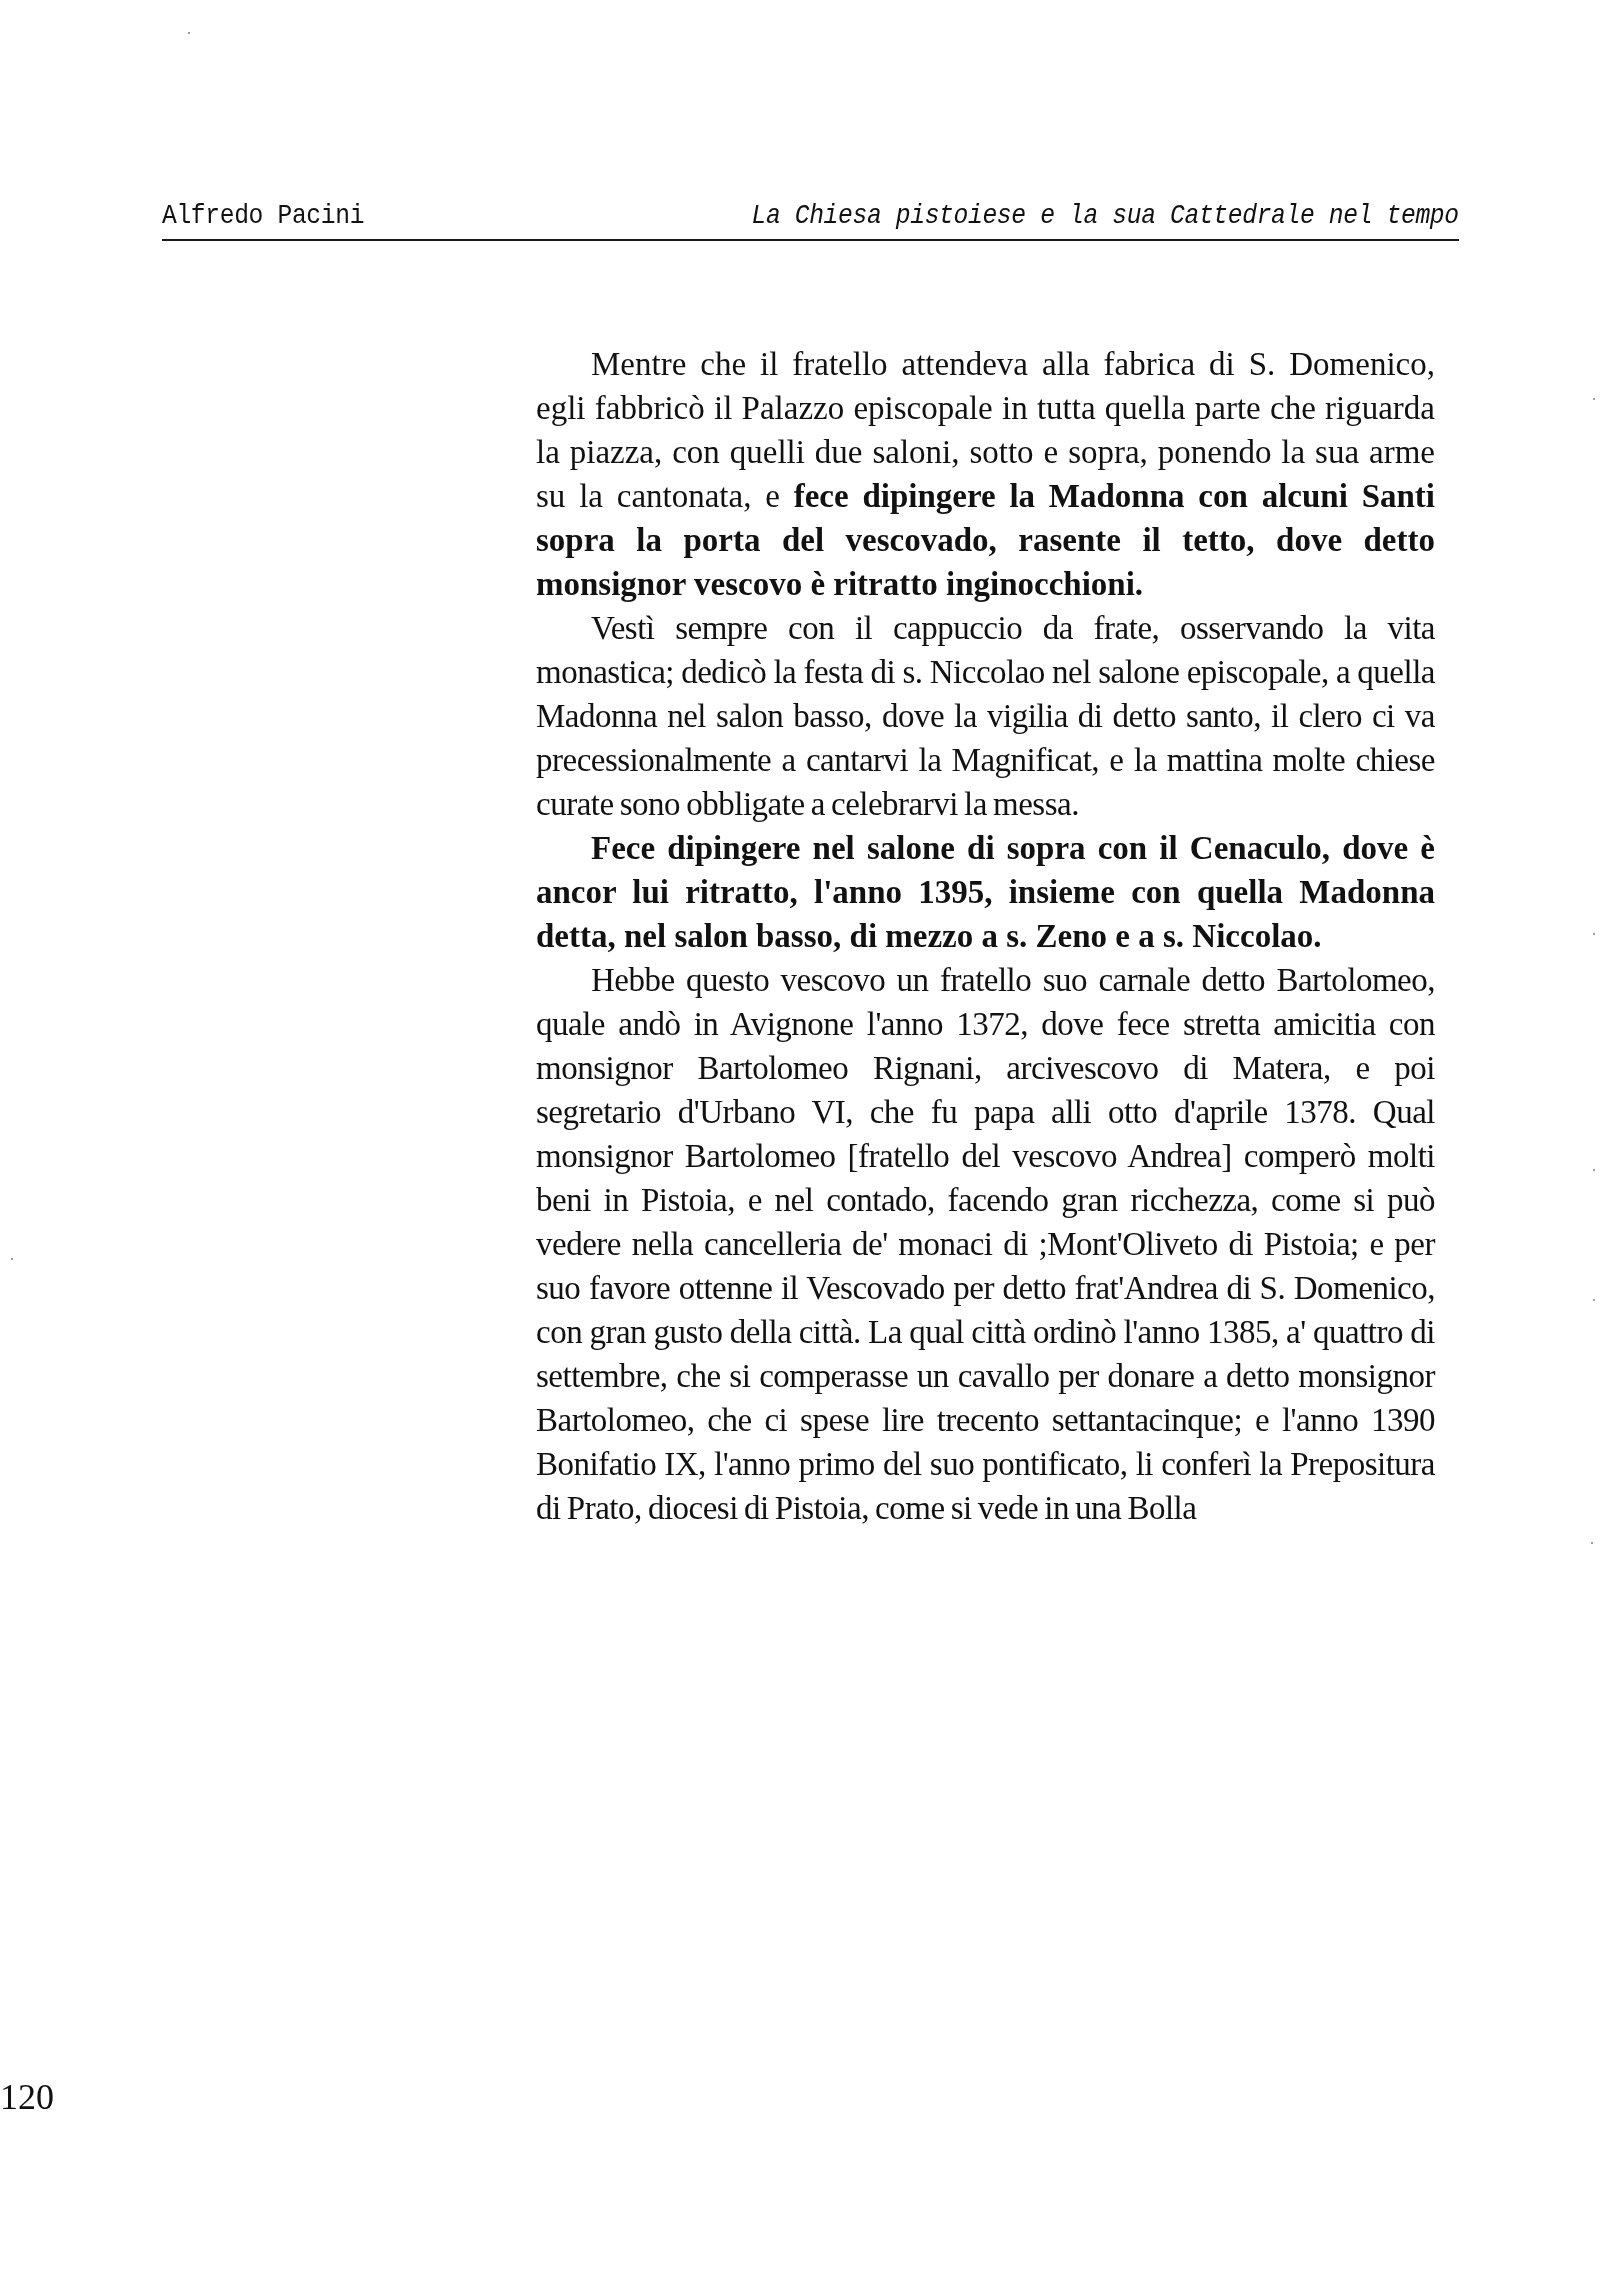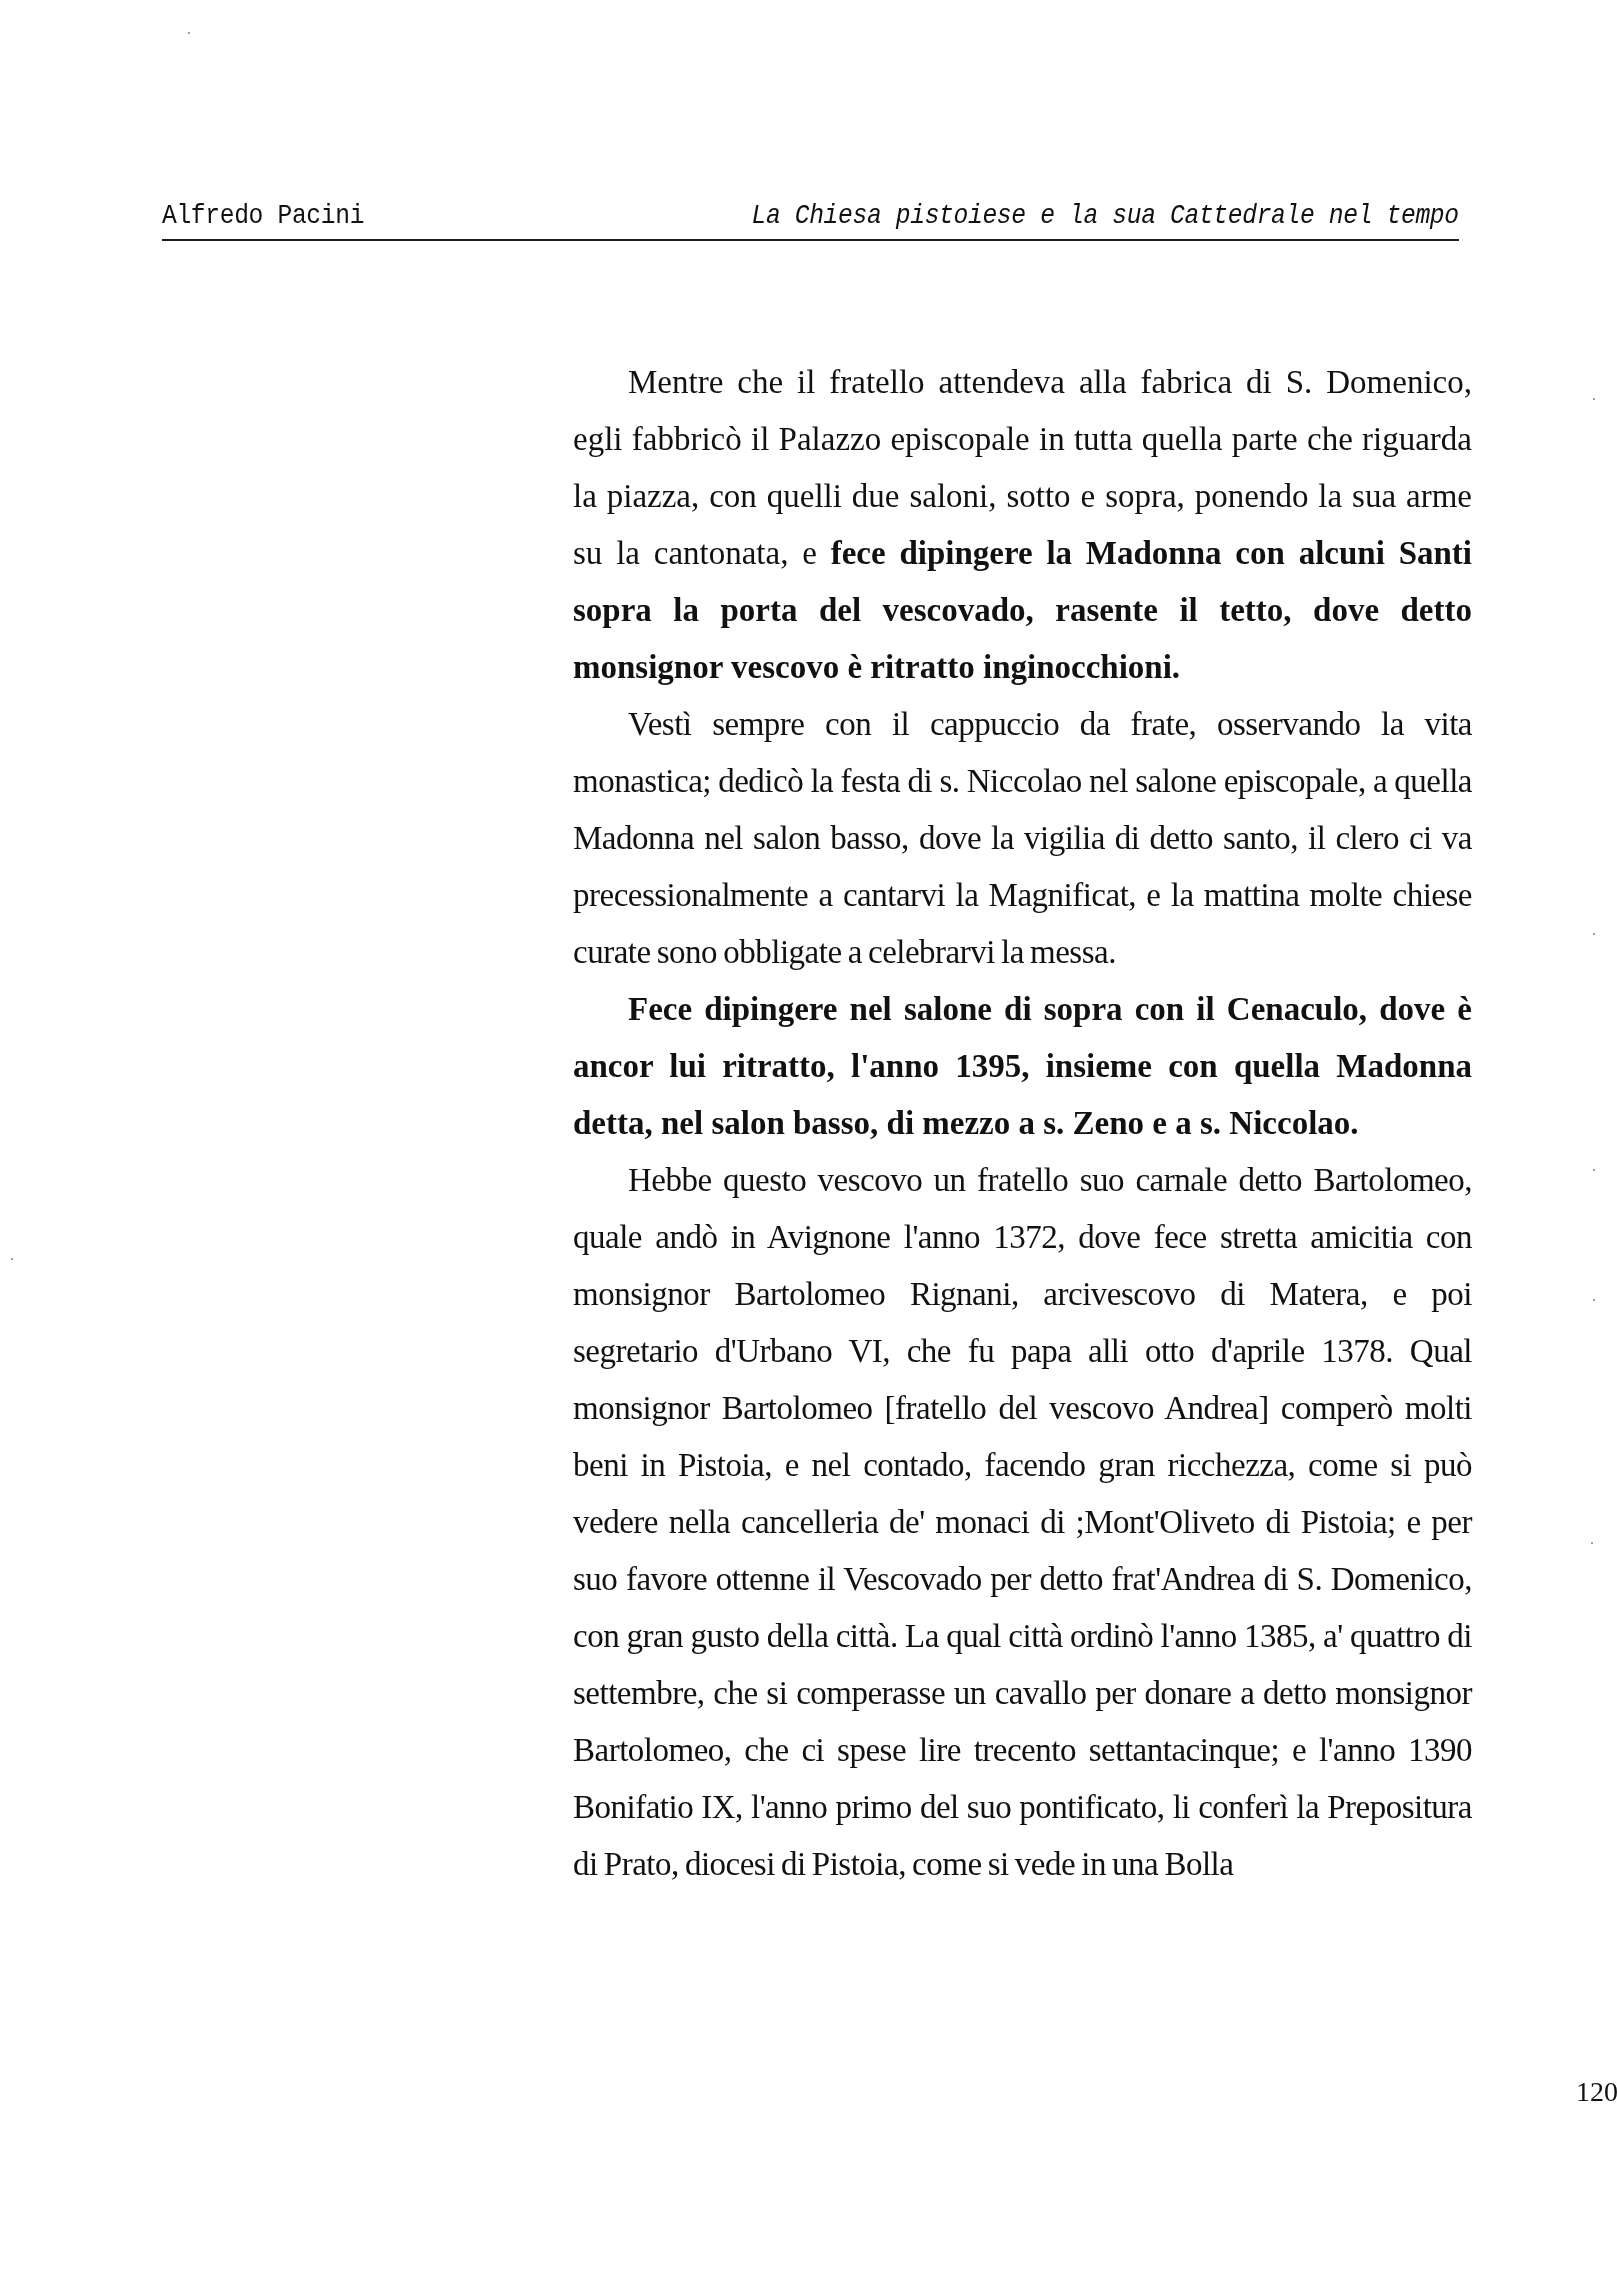--- a/index.html
+++ b/index.html
@@ -47,49 +47,48 @@
       position: absolute;
       left: 162px;
       top: 239px;
       width: 1297px;
       height: 1.6px;
       background: #1a1a1a;
     }
     .body-text {
       position: absolute;
       left: 536px;
-      top: 354px;
+      top: 342px;
       width: 899px;
       font-size: 33px;
-      line-height: 57px;
+      line-height: 44px;
       text-align: justify;
       hyphens: manual;
-      margin-left: 37px;
     }
     .body-text p {
       margin: 0;
       text-indent: 55px;
     }
     .body-text p.narrow {
       letter-spacing: -0.5px;
       word-spacing: -1.6px;
     }
     .body-text b {
       font-weight: bold;
     }
     .body-text span.seg {
       display: inline;
     }
     .page-number {
       position: absolute;
       left: 0;
       width: 1618px;
       top: 2076px;
-      text-align: right;
-      font-size: 28px;
+      text-align: left;
+      font-size: 36px;
     }
     .speck {
       position: absolute;
       width: 1.6px;
       height: 1.6px;
       background: #888;
       border-radius: 0.8px;
     }
   </style>
 </head>

